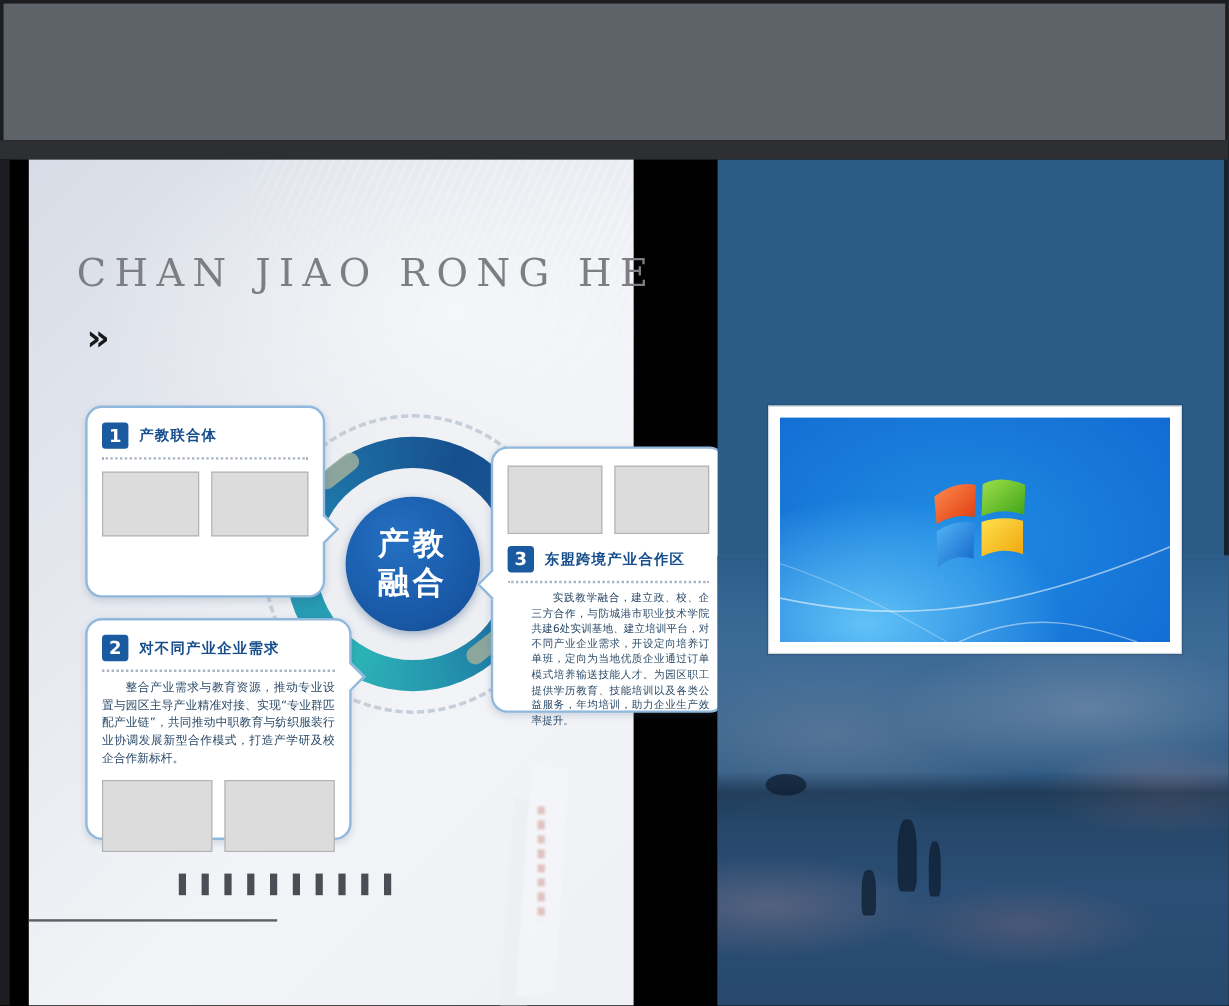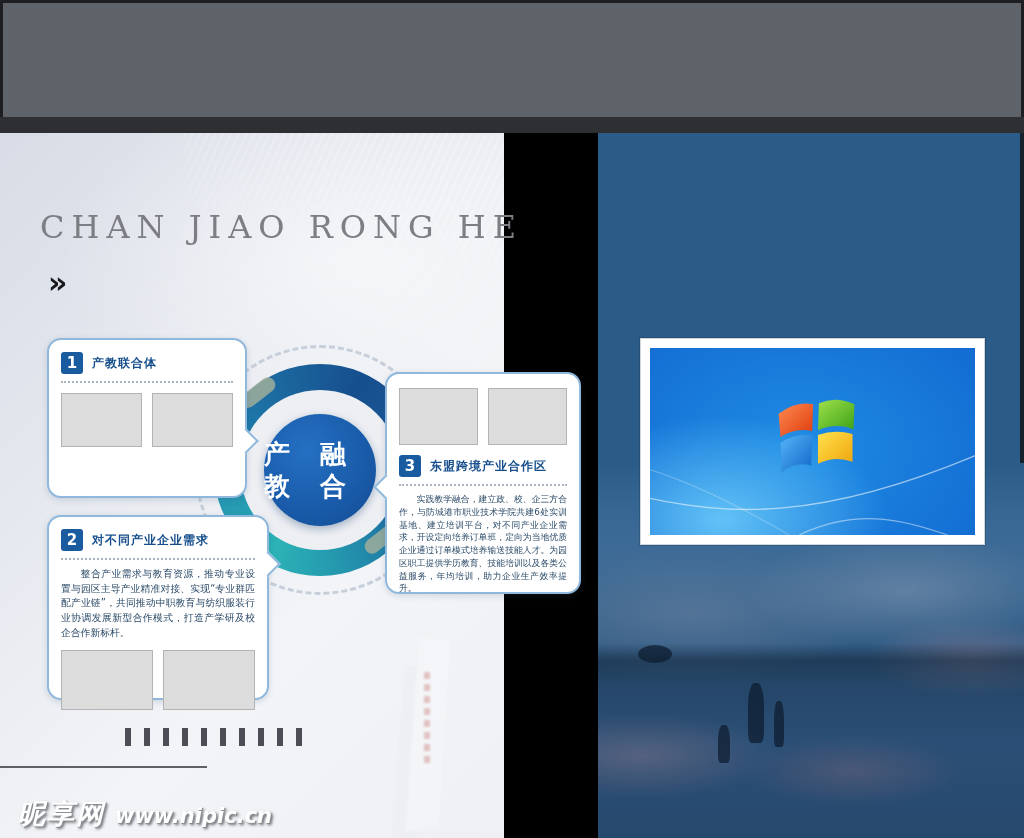--- a/index.html
+++ b/index.html
@@ -9,21 +9,21 @@
   
   .top-gray{position:absolute;left:0;top:0;width:1024px;height:117px;
             background:#5e6269;border-top:3px solid #1d1e22;
             border-left:3px solid #1d1e22;border-right:3px solid #1d1e22;
             box-sizing:border-box;}
   .dark-strip{position:absolute;left:0;top:117px;width:1024px;height:16px;background:#2e2f33;}
 
   
   .poster{position:absolute;left:0;top:133px;width:1024px;height:705px;}
   .edge-left{position:absolute;left:0;top:0;width:8px;height:705px;background:#1c1d20;}
-  .panel-left{position:absolute;left:0;top:0;width:504px;height:705px;
+  .panel-left{position:absolute;left:24px;top:0;width:504px;height:705px;
       background:
         radial-gradient(ellipse 420px 260px at 70% 18%, rgba(255,255,255,.55), transparent 70%),
         linear-gradient(135deg,#d7dce6 0%,#e6e9ef 35%,#f2f4f7 65%,#eef0f4 100%);}
   .stripes{position:absolute;right:0;top:0;width:320px;height:230px;opacity:.25;
       background:repeating-linear-gradient(115deg, rgba(255,255,255,.9) 0 2px, transparent 2px 7px);
       -webkit-mask-image:linear-gradient(205deg,#000 20%,transparent 75%);
       mask-image:linear-gradient(205deg,#000 20%,transparent 75%);}
   .gate-photo{position:absolute;left:382px;top:505px;width:110px;height:200px;opacity:.30;filter:blur(1px);}
   .gate-pillar{position:absolute;left:30px;top:0;width:34px;height:190px;background:#fbfcfd;
       transform:perspective(200px) rotateY(18deg) skewX(-4deg);box-shadow:-18px 24px 0 -6px #e7eaee;}
@@ -89,21 +89,21 @@
   .notch{position:absolute;width:0;height:0;border-style:solid;}
   .notch.w{left:-6px;top:88px;border-width:18px 0 18px 30px;border-color:transparent transparent transparent #edeff3;
       transform:rotate(180deg);}
   .notch.e{right:-6px;top:88px;border-width:18px 30px 18px 0;border-color:transparent #edeff3 transparent transparent;
       transform:rotate(180deg);}
   .wedge{position:absolute;width:40px;height:15px;border-radius:8px;background:#9fae9b;opacity:.85;}
   .wedge.a{left:238px;top:252px;transform:rotate(-38deg);}
   .wedge.b{left:362px;top:398px;transform:rotate(-38deg);}
   .core{position:absolute;left:264px;top:281px;width:112px;height:112px;border-radius:50%;
       background:radial-gradient(circle at 38% 32%, #2570c2 0%, #1a5cab 55%, #124b92 100%);
-      display:flex;flex-direction:row;align-items:center;justify-content:center;
+      display:flex;flex-direction:column;align-items:center;justify-content:center;
       color:#fff;font-weight:bold;font-size:26px;line-height:1.25;letter-spacing:3px;
       box-shadow:0 3px 8px rgba(20,60,110,.35);}
 
   
   .dash-row{position:absolute;left:125px;top:595px;display:flex;gap:13px;}
   .dash-row i{display:block;width:6px;height:18px;background:#4d4d55;}
   .hrule{position:absolute;left:0px;top:633px;width:207px;height:2px;background:#5f5f66;}
 
   
   .watermark{position:absolute;left:18px;top:796px;display:flex;align-items:baseline;gap:10px;
@@ -183,21 +183,21 @@
         <div class="tail left" style="top:104px;"></div>
         <div class="ph-row" style="margin-top:2px;">
           <div class="ph" style="width:80px;height:55px;"></div>
           <div class="ph" style="width:80px;height:55px;"></div>
         </div>
         <div class="box-title" style="margin-top:10px;">
           <span class="num-badge">3</span>
           <span class="t">东盟跨境产业合作区</span>
         </div>
         <div class="dotted"></div>
-        <div class="box-body" style="font-size:8.8px;line-height:1.45;">实践教学融合，建立政、校、企三方合作，与防城港市职业技术学院共建6处实训基地、建立培训平台，对不同产业企业需求，开设定向培养订单班，定向为当地优质企业通过订单模式培养输送技能人才。为园区职工提供学历教育、技能培训以及各类公益服务，年均培训，助力企业生产效率提升。</div>
+        <div class="box-body" style="font-size:8.8px;line-height:1.45;margin-left:20px;">实践教学融合，建立政、校、企三方合作，与防城港市职业技术学院共建6处实训基地、建立培训平台，对不同产业企业需求，开设定向培养订单班，定向为当地优质企业通过订单模式培养输送技能人才。为园区职工提供学历教育、技能培训以及各类公益服务，年均培训，助力企业生产效率提升。</div>
       </div>
 
       <div class="dash-row">
         <i></i>
           <i></i>
           <i></i>
           <i></i>
           <i></i>
           <i></i>
           <i></i>
@@ -246,18 +246,14 @@
           </defs>
           <path d="M10,24 Q28,10 46,14 L45,42 Q28,38 12,48 Z" fill="url(#gr)"></path>
           <path d="M52,13 Q70,5 89,14 L88,40 Q70,33 51,41 Z" fill="url(#gg)"></path>
           <path d="M12,54 Q29,43 45,47 L44,78 Q28,73 13,85 Z" fill="url(#gb)"></path>
           <path d="M51,46 Q69,40 87,45 L87,74 Q69,67 51,76 Z" fill="url(#gy)"></path>
         </svg>
       </div>
     </div>
   </div>
 
-  <div class="watermark">
-    <span class="wm-site">昵享网</span>
-    <span class="wm-url">www.nipic.cn</span>
-  </div>
 
 </div>
 
 </body></html>

